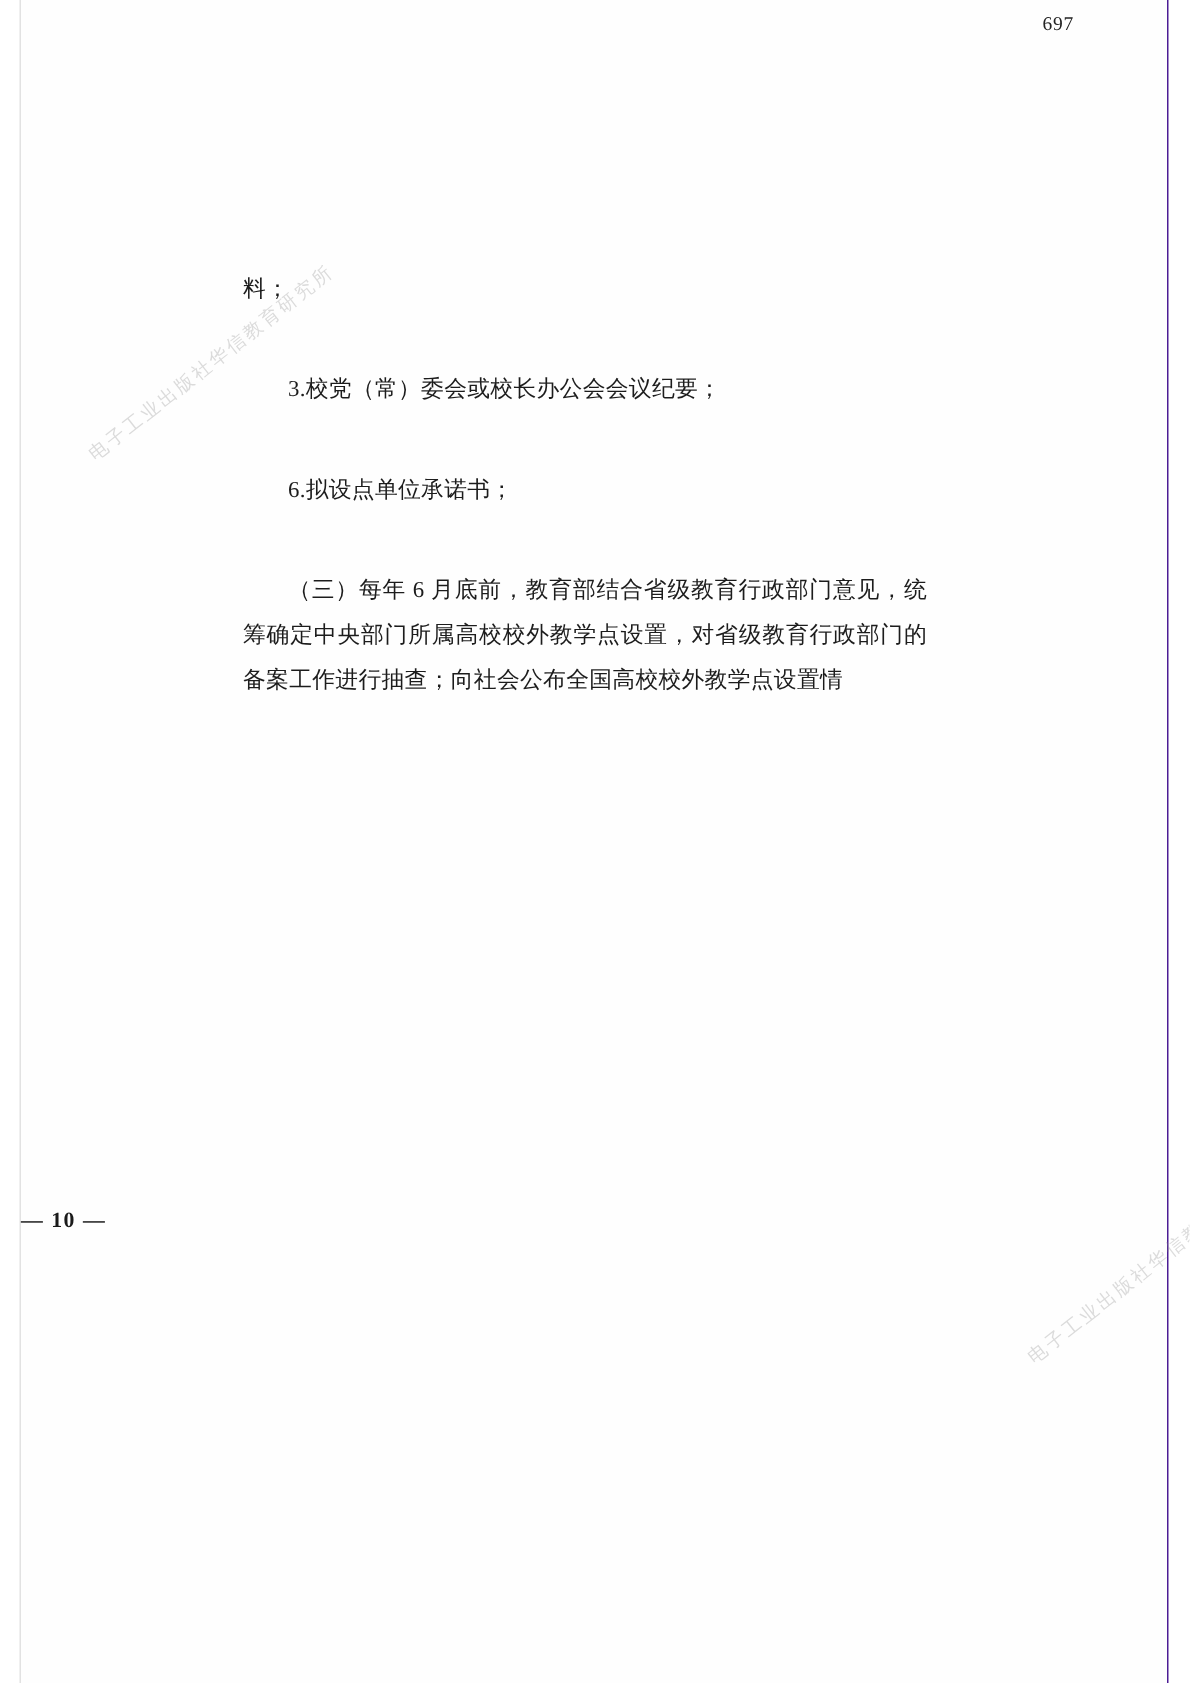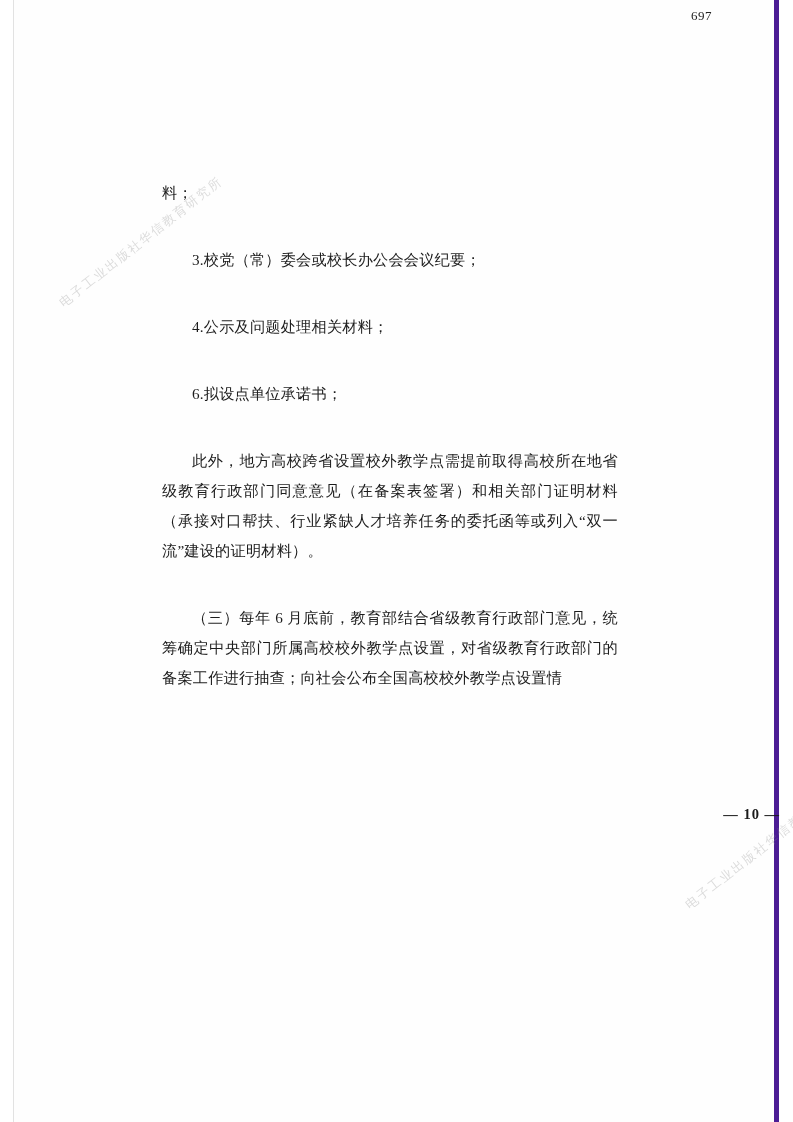--- a/index.html
+++ b/index.html
@@ -18,21 +18,21 @@
 
   
   .page-sheet {
     position: absolute;
     left: 13px;
     top: 0px;
     width: 766px;
     height: 1122px;
     background: #fefefe;
     border-left: 1px solid #e2e2e2;
-    border-right: 5px solid #4c1d95;
+    border-right: 1px solid #4c1d95;
     box-sizing: border-box;
   }
 
   .page-number-top {
     position: absolute;
     right: 62px;
     top: 8px;
     font-size: 13px;
     font-family: "Liberation Serif", serif;
     color: #222;
@@ -59,21 +59,21 @@
   .indent {
     text-indent: 30px;
     margin-top: 37px;
   }
 
   .page-footer {
     position: absolute;
     left: 0;
     top: 806px;
     width: 766px;
-    text-align: right;
+    text-align: left;
     font-size: 14.5px;
     font-weight: bold;
     color: #1a1a1a;
     letter-spacing: 1px;
   }
 
   
   .watermark {
     position: absolute;
     color: rgba(140, 140, 140, 0.30);
@@ -102,23 +102,21 @@
 
 <div class="page-sheet">
 
   <div class="page-number-top">697</div>
 
   <div class="watermark watermark-1">电子工业出版社华信教育研究所</div>
 
   <div class="content">
     <p class="para">料；</p>
     <p class="para indent">3.校党（常）委会或校长办公会会议纪要；</p>
-    <p class="para indent">4.公示及问题处理相关材料；</p>
     <p class="para indent">6.拟设点单位承诺书；</p>
-    <p class="para indent">此外，地方高校跨省设置校外教学点需提前取得高校所在地省级教育行政部门同意意见（在备案表签署）和相关部门证明材料（承接对口帮扶、行业紧缺人才培养任务的委托函等或列入“双一流”建设的证明材料）。</p>
     <p class="para indent">（三）每年 6 月底前，教育部结合省级教育行政部门意见，统筹确定中央部门所属高校校外教学点设置，对省级教育行政部门的备案工作进行抽查；向社会公布全国高校校外教学点设置情</p>
   </div>
 
   <div class="page-footer">— 10 —</div>
 
   <div class="watermark watermark-2">电子工业出版社华信教育研究所</div>
 
 </div>
 
 </body></html>

